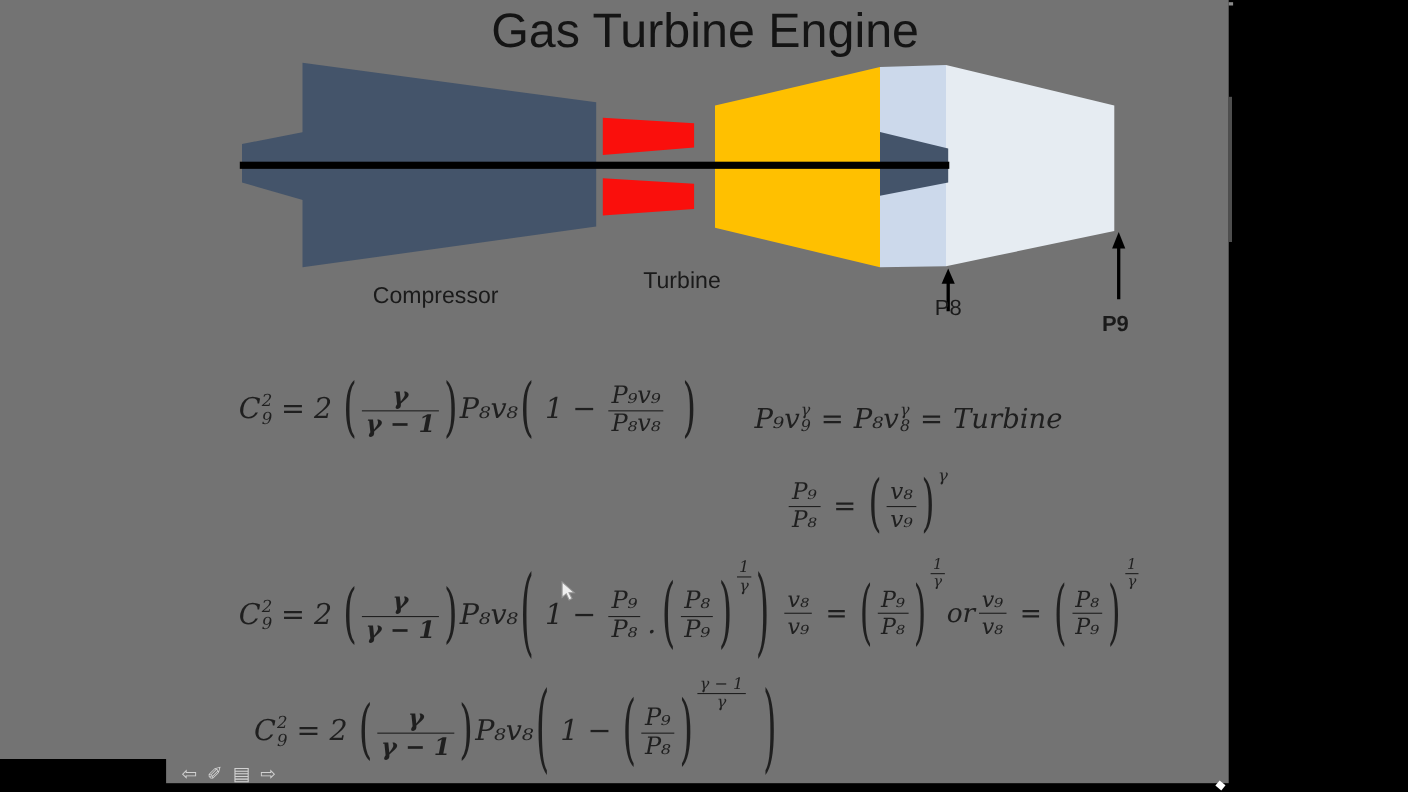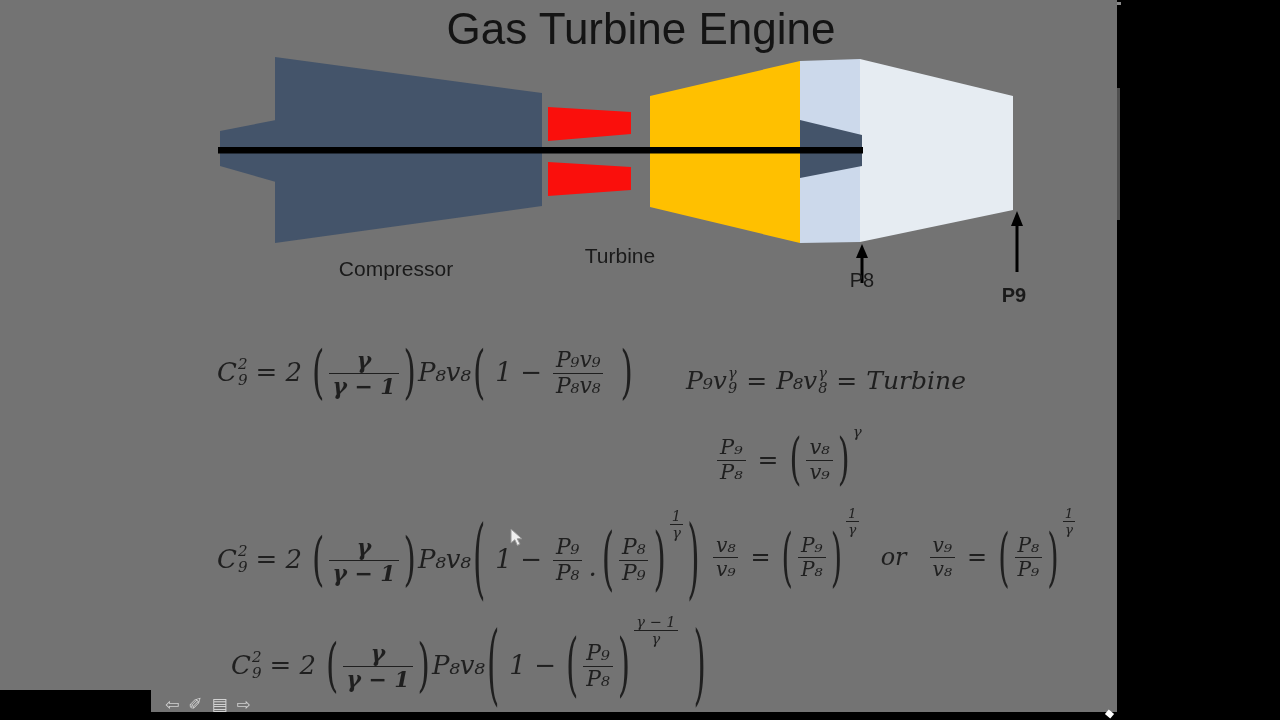--- a/index.html
+++ b/index.html
@@ -32,21 +32,21 @@
   .p3{transform:scaleY(2.2);}
   .p4{transform:scaleY(2.75);}
   .ss{display:inline-flex;flex-direction:column;justify-content:center;
       font-size:0.58em;line-height:1.05;margin-left:1px;}
   .sup{font-size:0.6em;align-self:flex-start;margin-top:2px;margin-left:1px;}
   .exp{display:inline-flex;flex-direction:column;align-items:center;font-size:0.56em;
        line-height:1.12;align-self:flex-start;margin:-10px 2px 0 2px;text-align:center;}
   .exp .num{padding:0 2px;}
   .exp .den{border-top:1.3px solid #1f1f1f;padding:0 2px;align-self:stretch;}
   .dot{align-self:center;margin:16px 3px 0 3px;}
-  .orw{margin:0 20px;}
+  .orw{margin:0 0;}
   .gapw{width:12px;display:inline-block;}
 
   
   .col-right{position:absolute;left:1117px;top:0;width:163px;height:720px;background:#000;}
   .scrollline{position:absolute;left:0px;top:88px;width:3px;height:132px;background:#4e4e4e;}
   .speck-top{position:absolute;left:0px;top:2px;width:4px;height:3px;background:#8a8a8a;}
   .strip-bottom{position:absolute;left:0;top:712px;width:1280px;height:8px;background:#000;}
   .block-bl{position:absolute;left:0;top:690px;width:151px;height:30px;background:#000;}
   .speck-bottom{position:absolute;left:1106px;top:711px;width:7px;height:6px;background:#fff;
                 transform:rotate(40deg);}

